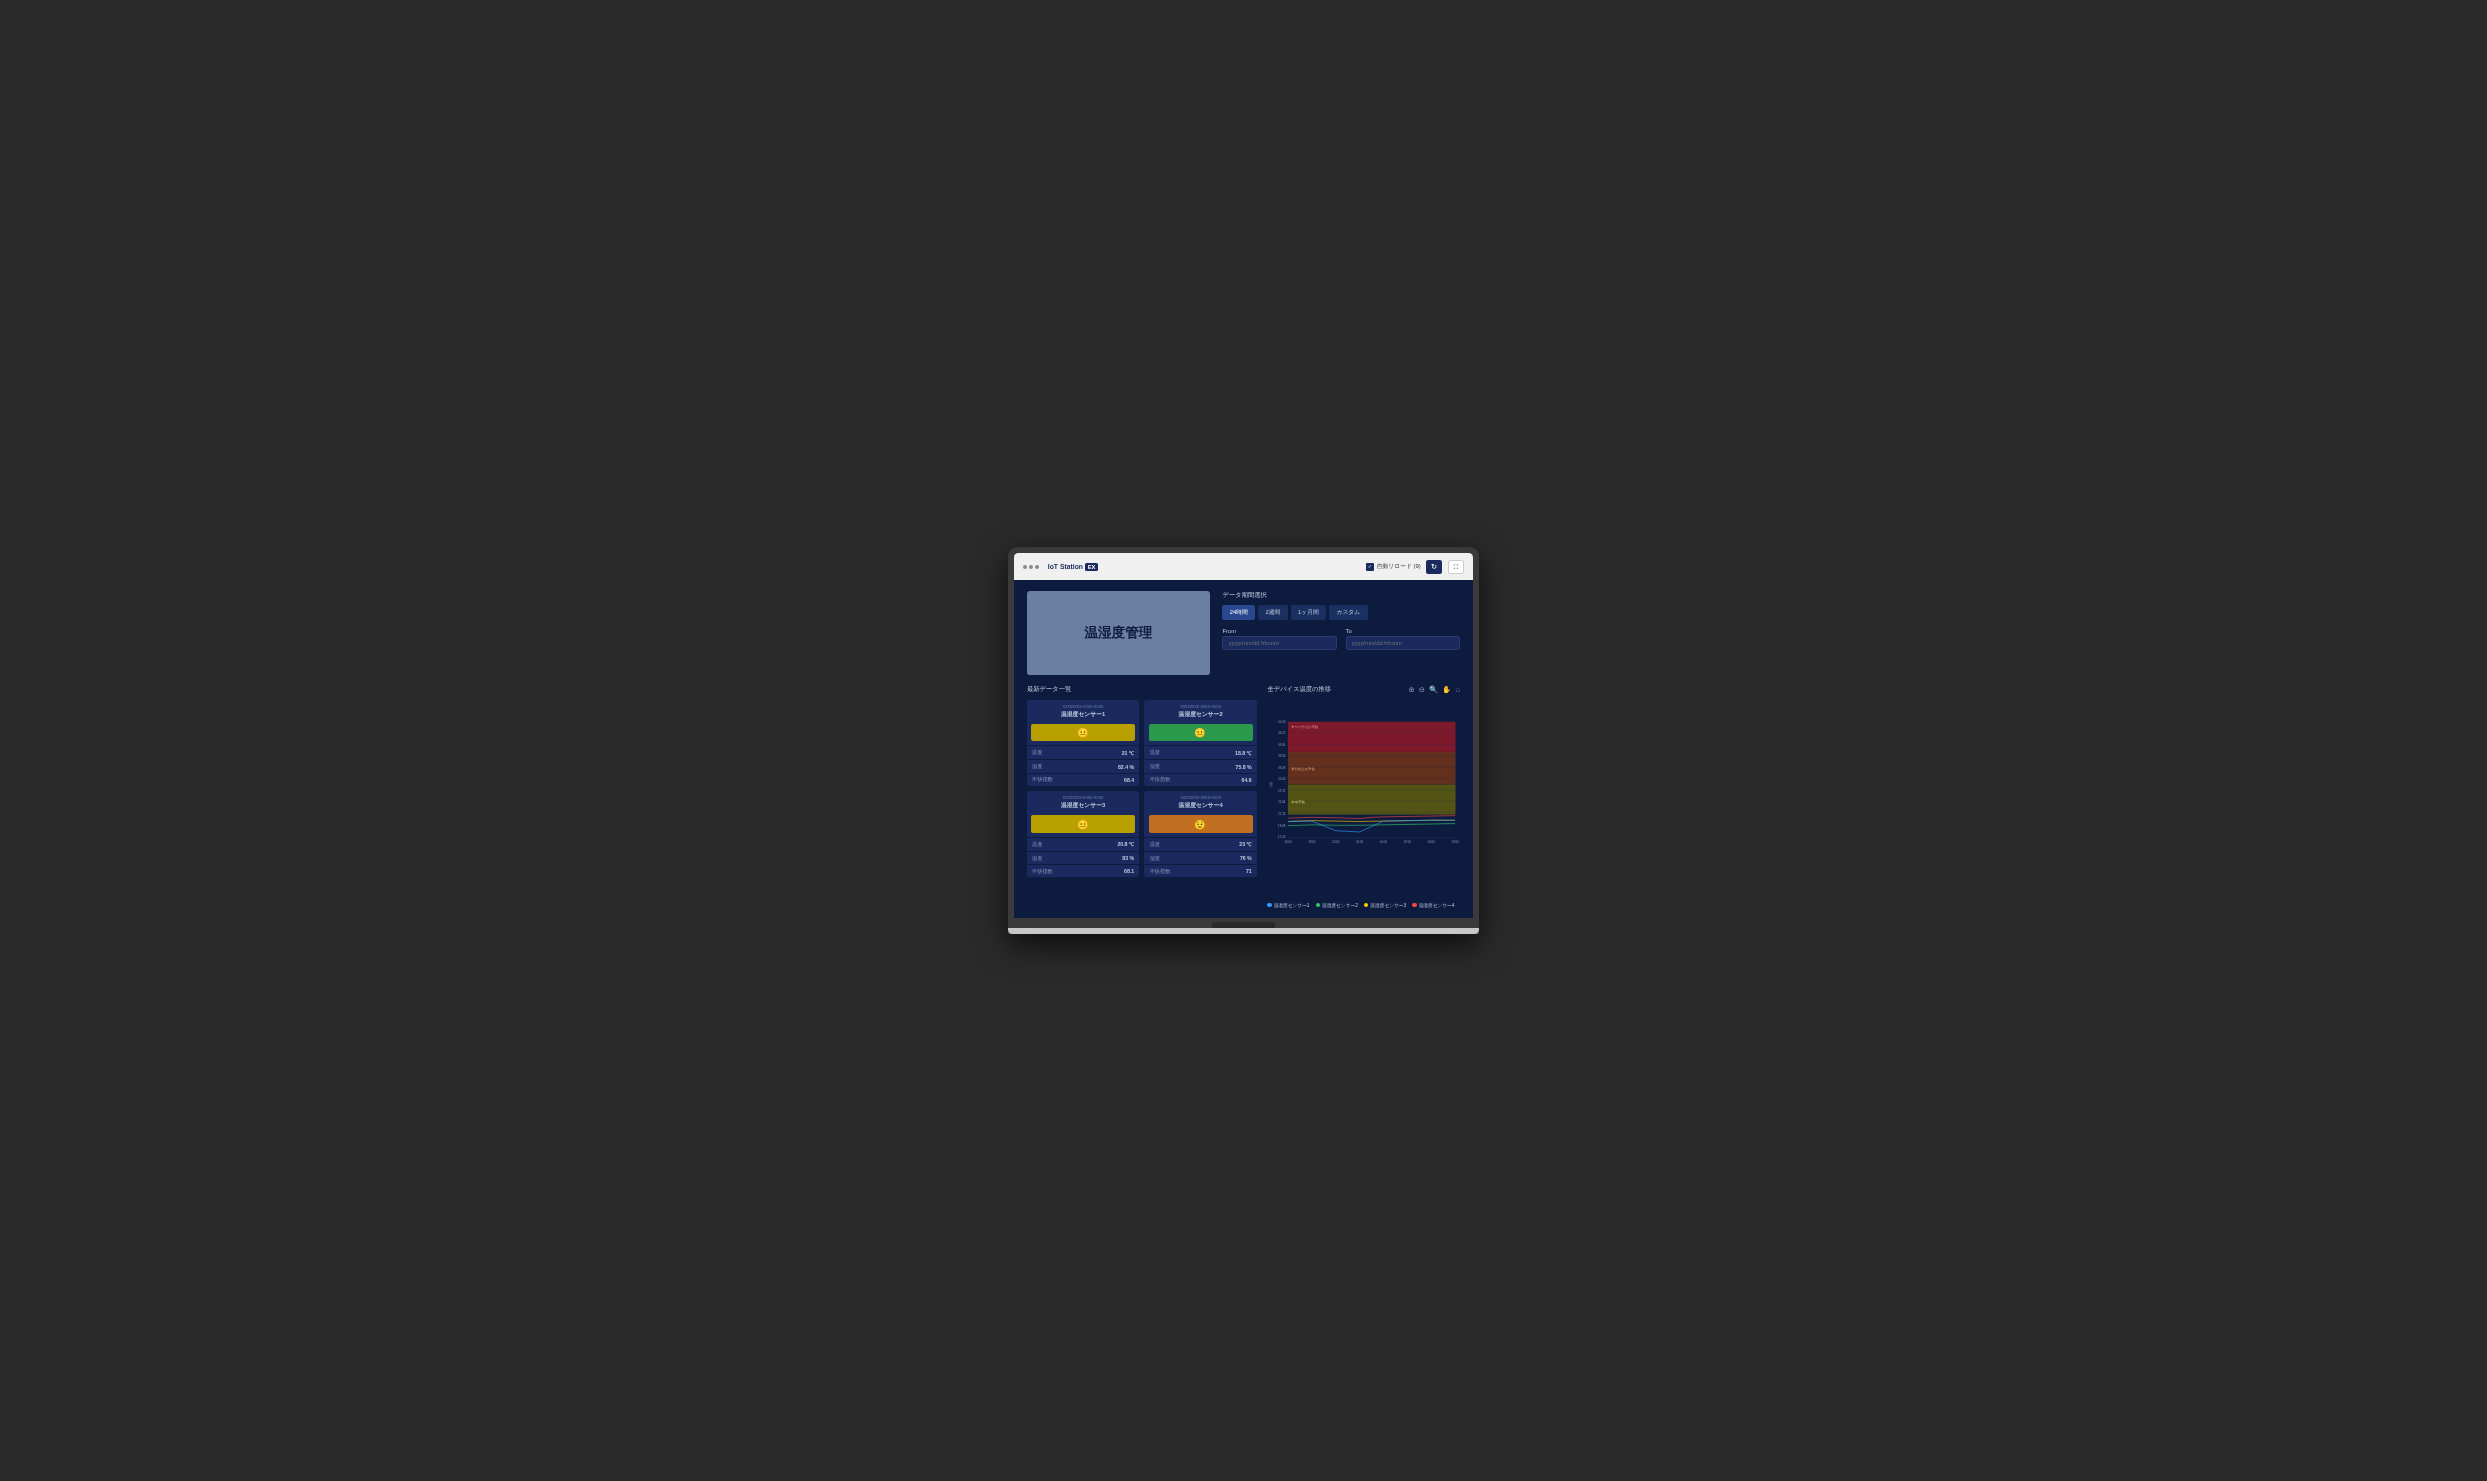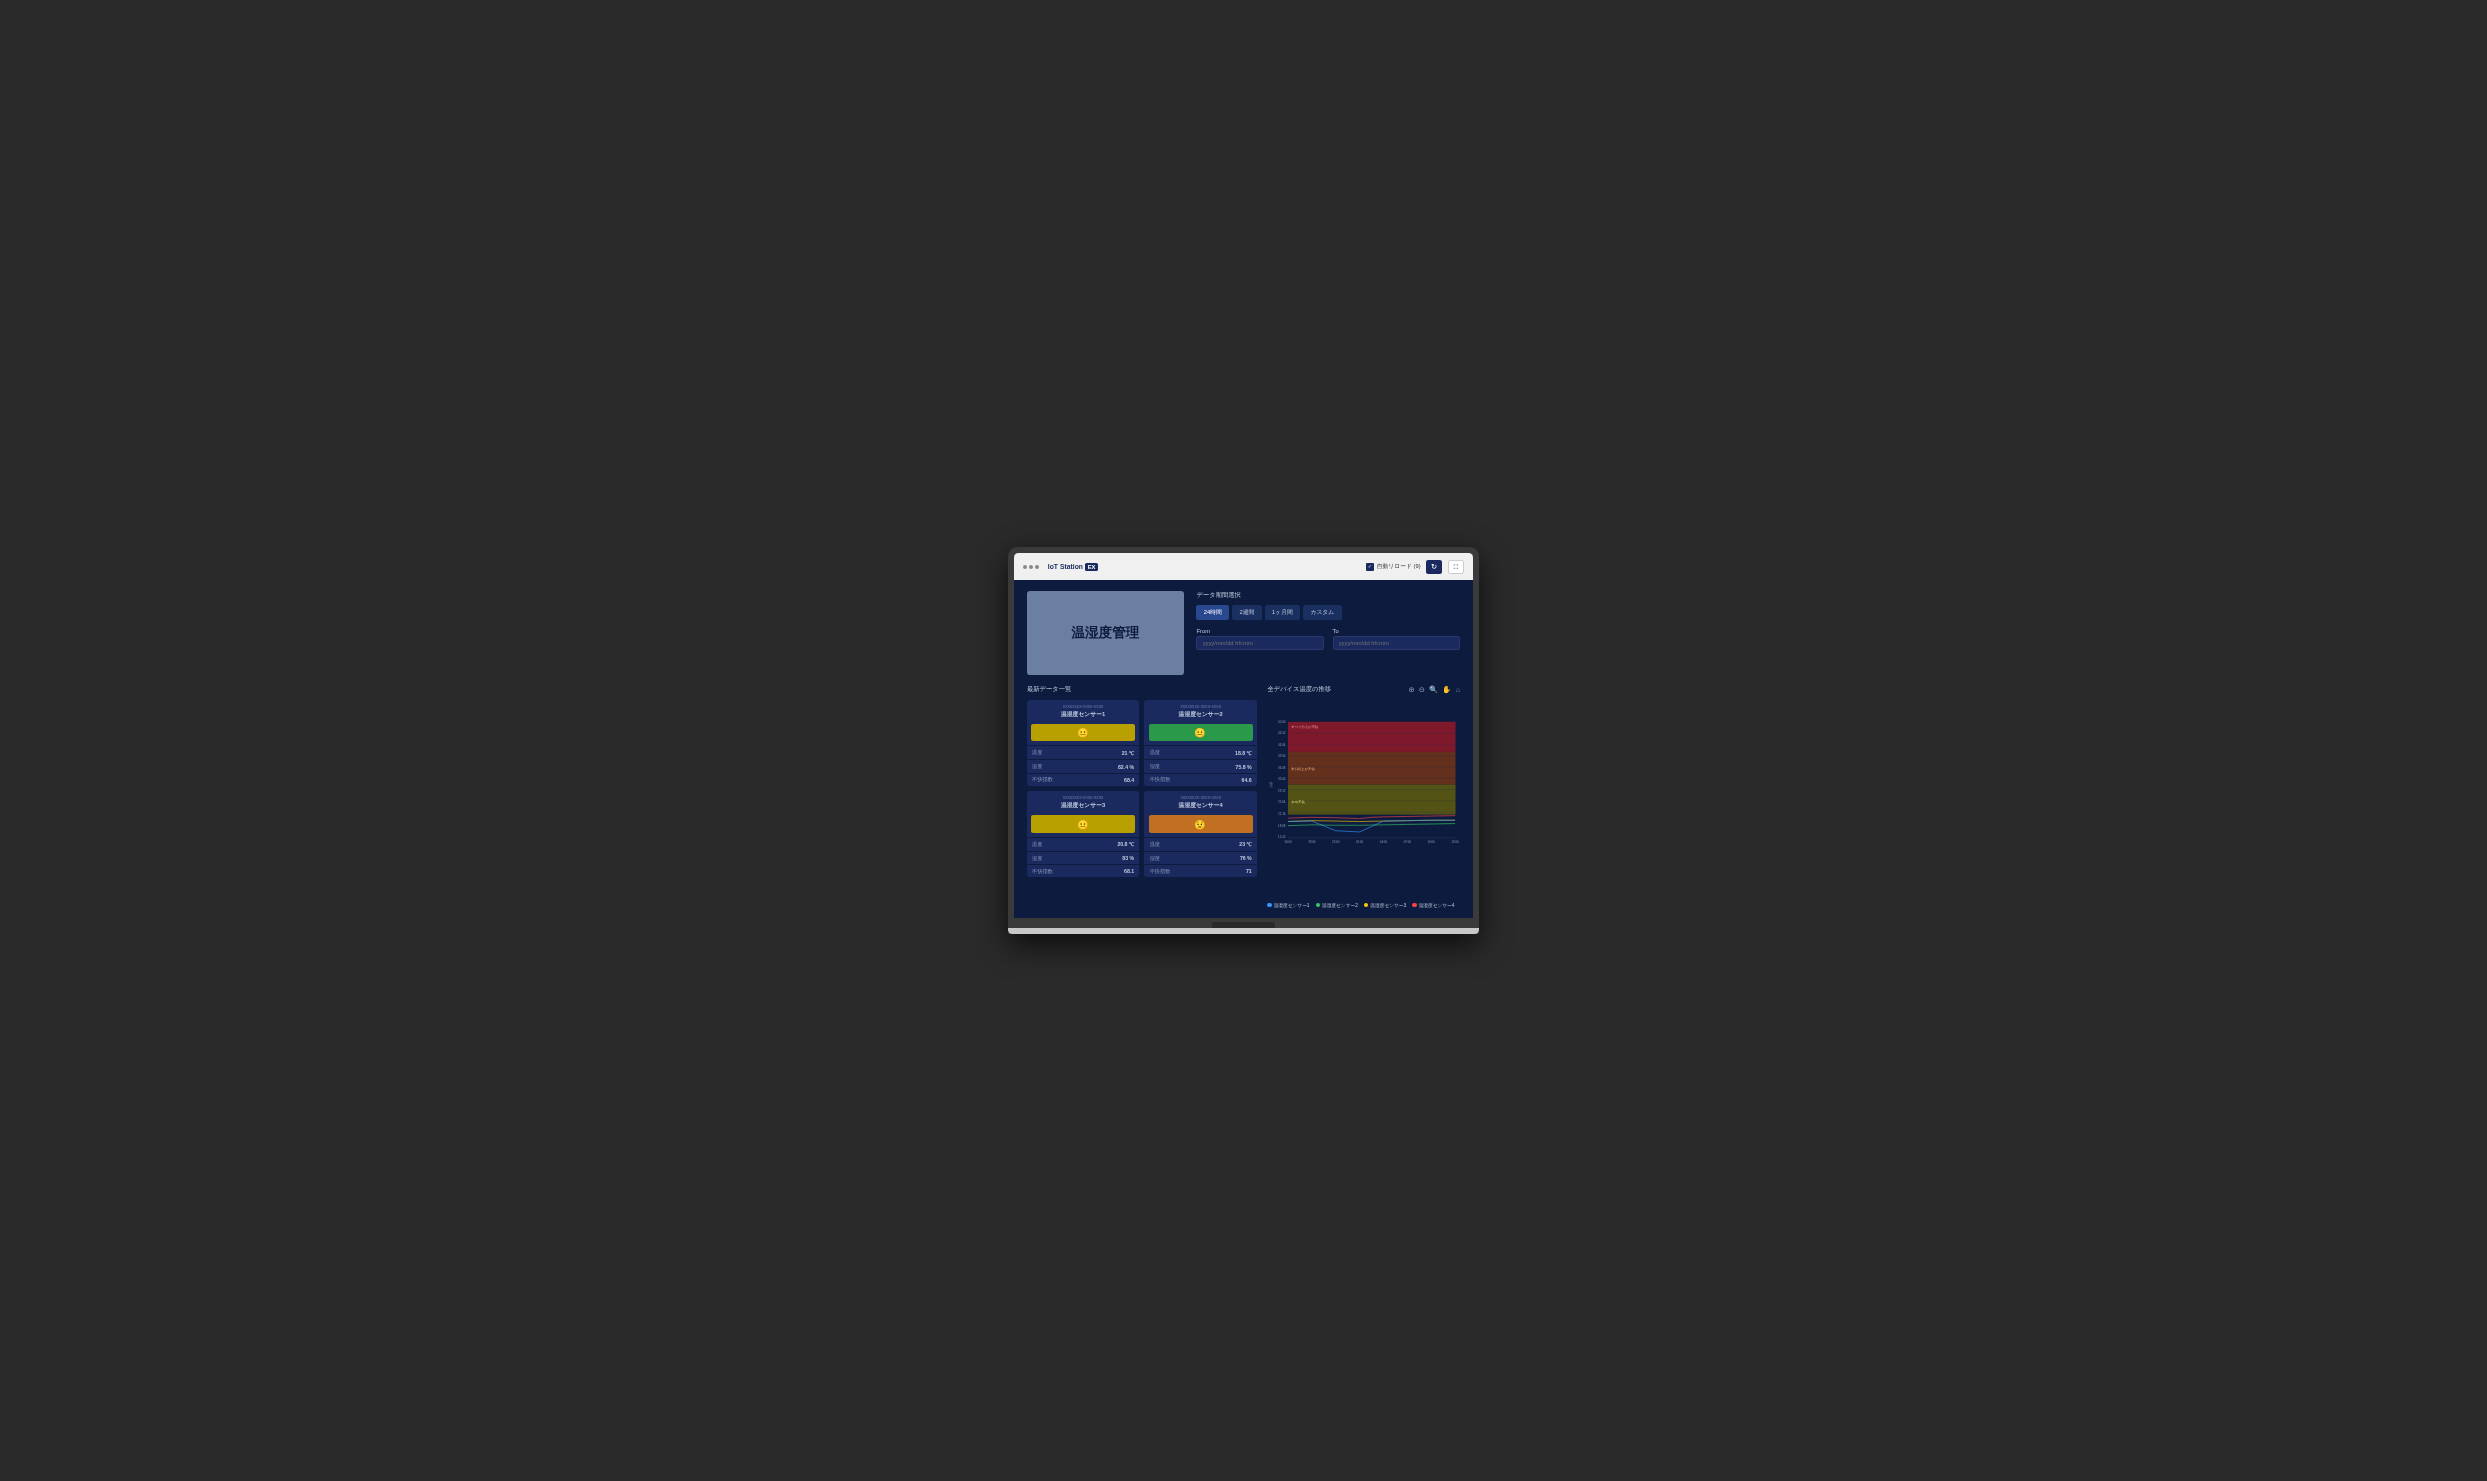--- a/index.html
+++ b/index.html
@@ -114,21 +114,21 @@
       padding: 10.5px 12.6px;
       background: #0d1b3e;
       min-height: 325px;
     }
     .top-section {
       display: flex;
       gap: 12.6px;
       margin-bottom: 10.5px;
     }
     .title-box {
-      width: 157px;
+      width: 183px;
       height: 84px;
       background: #6b7fa3;
       border-radius: 3.1px;
       display: flex;
       align-items: center;
       justify-content: center;
       flex-shrink: 0;
     }
     .title-box-text {
       font-size: 13.6px;

